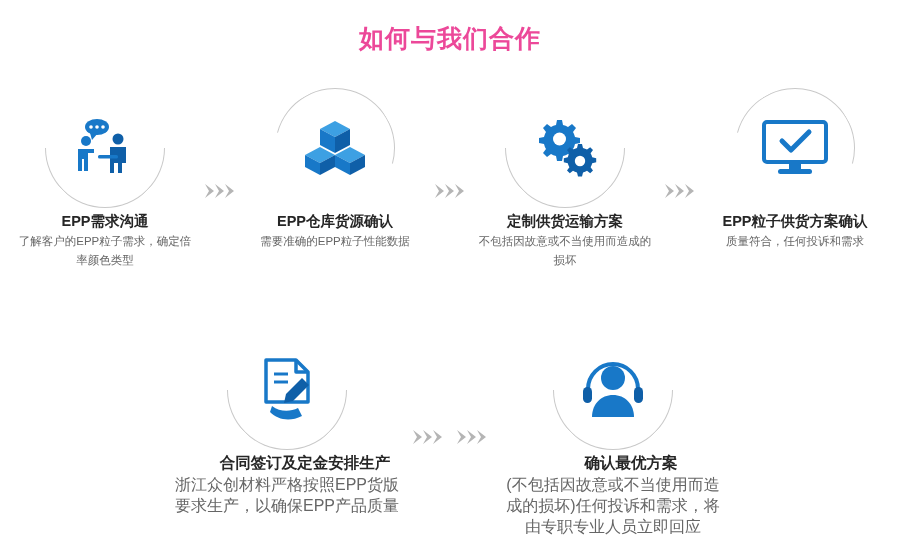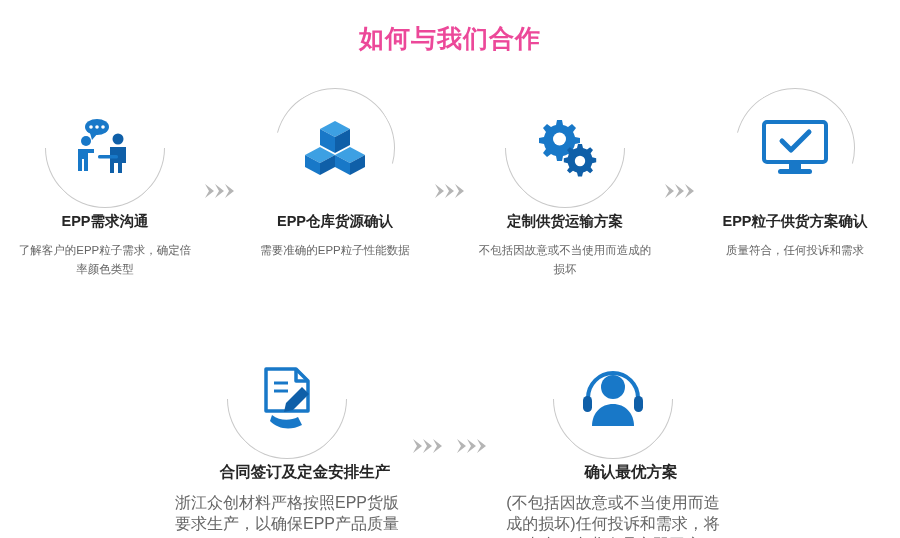--- a/index.html
+++ b/index.html
@@ -82,21 +82,21 @@
     margin-top: 2px;
     font-size: 14.5px;
     font-weight: bold;
     color: #262626;
     text-align: center;
     line-height: 22px;
     white-space: nowrap;
   }
   .row-2 .step-title { font-size: 15.5px; margin-left: 36px; }
   .step-desc {
-    margin-top: 9px;
+    margin-top: 0;
     font-size: 11.5px;
     color: #666666;
     text-align: center;
     line-height: 19px;
     padding: 0 6px;
   }
   .row-2 .step-desc { font-size: 16px; line-height: 21px; }
 
   .arrow {
     width: 44px;

